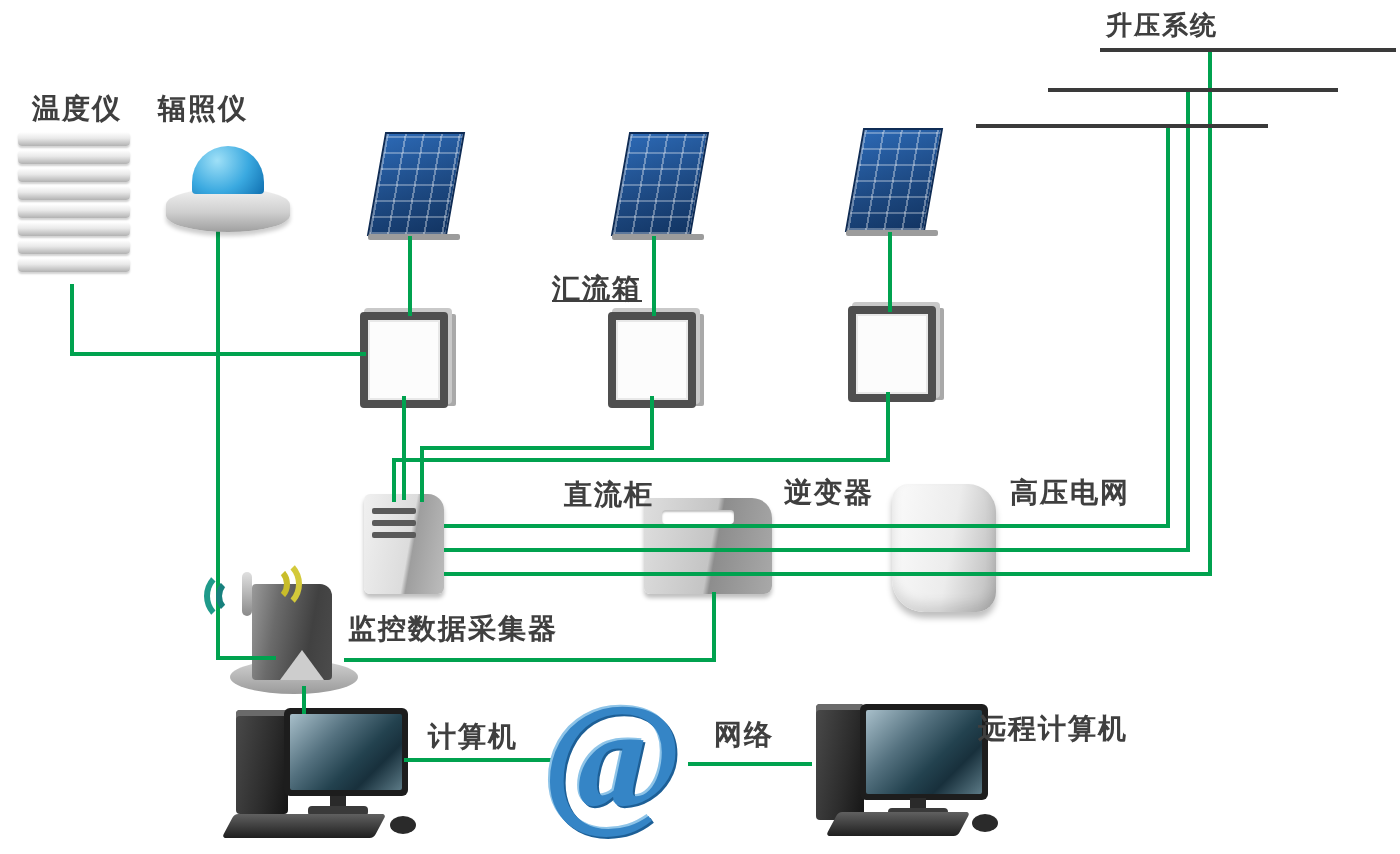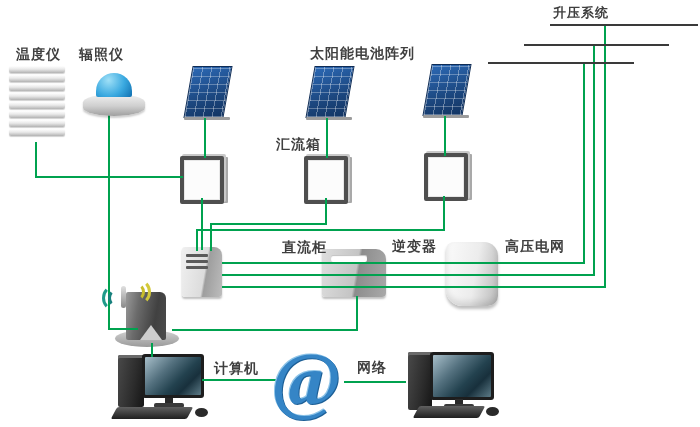--- a/index.html
+++ b/index.html
@@ -190,23 +190,24 @@
   <div class="monitor" style="left:430px;top:352px;width:58px;height:42px;">
       <div class="screen"></div>
     </div>
   <div class="stand" style="left:455px;top:399px;"></div>
   <div class="stand-base" style="left:444px;top:404px;"></div>
   <div class="kbd" style="left:416px;top:406px;width:66px;"></div>
   <div class="mouse" style="left:486px;top:407px;"></div>
 
   <div class="lbl" style="left:16px;top:46px;">温度仪</div>
   <div class="lbl" style="left:79px;top:46px;">辐照仪</div>
-  <div class="lbl" style="left:310px;top:45px;">太阳能电池阵列</div>
   <div class="lbl small" style="left:553px;top:4px;">升压系统</div>
-  <div class="lbl" style="left:276px;top:136px;">汇流箱</div>
+  <div class="lbl" style="left:276px;top:136px;text-decoration:underline;">汇流箱</div>
   <div class="lbl" style="left:282px;top:239px;">直流柜</div>
   <div class="lbl" style="left:392px;top:238px;">逆变器</div>
   <div class="lbl" style="left:505px;top:238px;">高压电网</div>
+  <div class="lbl" style="left:174px;top:306px;">监控数据采集器</div>
   <div class="lbl" style="left:214px;top:360px;">计算机</div>
   <div class="lbl" style="left:357px;top:359px;">网络</div>
+  <div class="lbl" style="left:489px;top:356px;">远程计算机</div>
 
 
 </div>
 
 </body></html>

